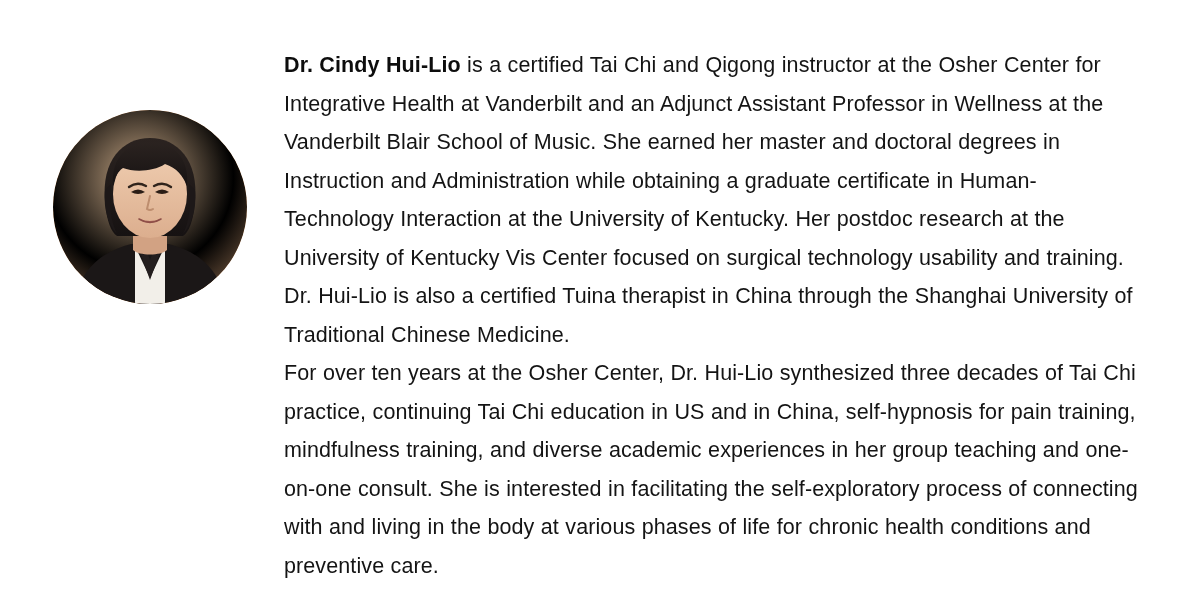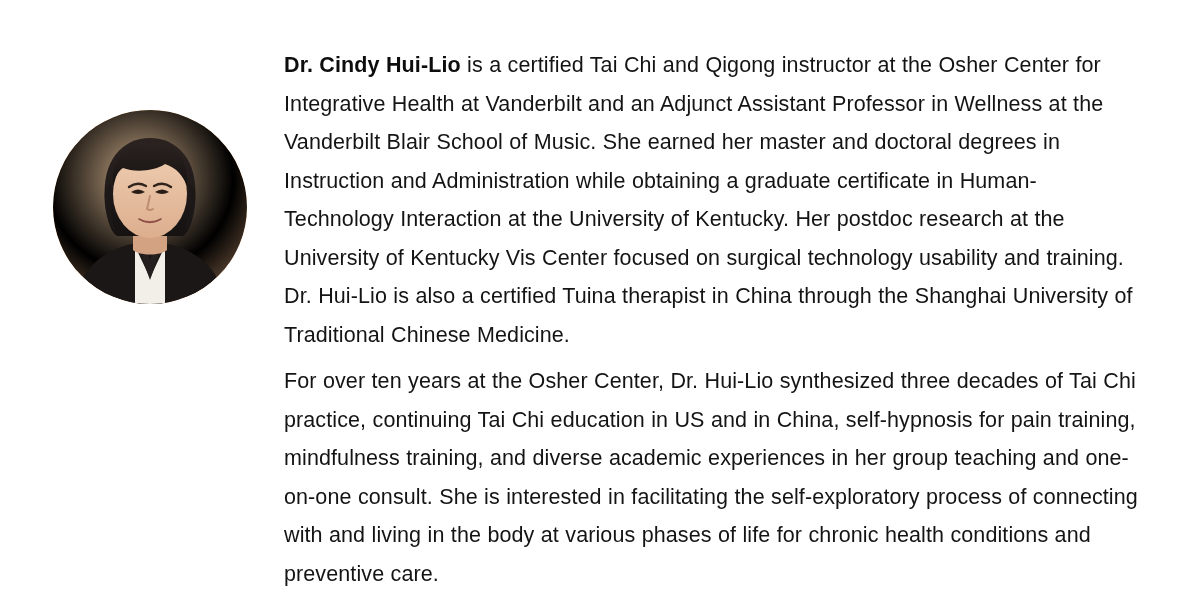--- a/index.html
+++ b/index.html
@@ -52,21 +52,21 @@
     font-size: 21.5px;
     line-height: 38.5px;
     letter-spacing: 0.1px;
     color: #141414;
     margin: 0;
     text-align: left;
     max-width: 890px;
     word-spacing: 0.3px;
   }
   .bio-paragraph + .bio-paragraph {
-    margin-top: 8px;
+    margin-top: 0px;
   }
   .name {
     font-weight: bold;
     color: #0d0d0d;
   }
 </style>
 </head>
 <body>
 
 <div class="bio-card">

